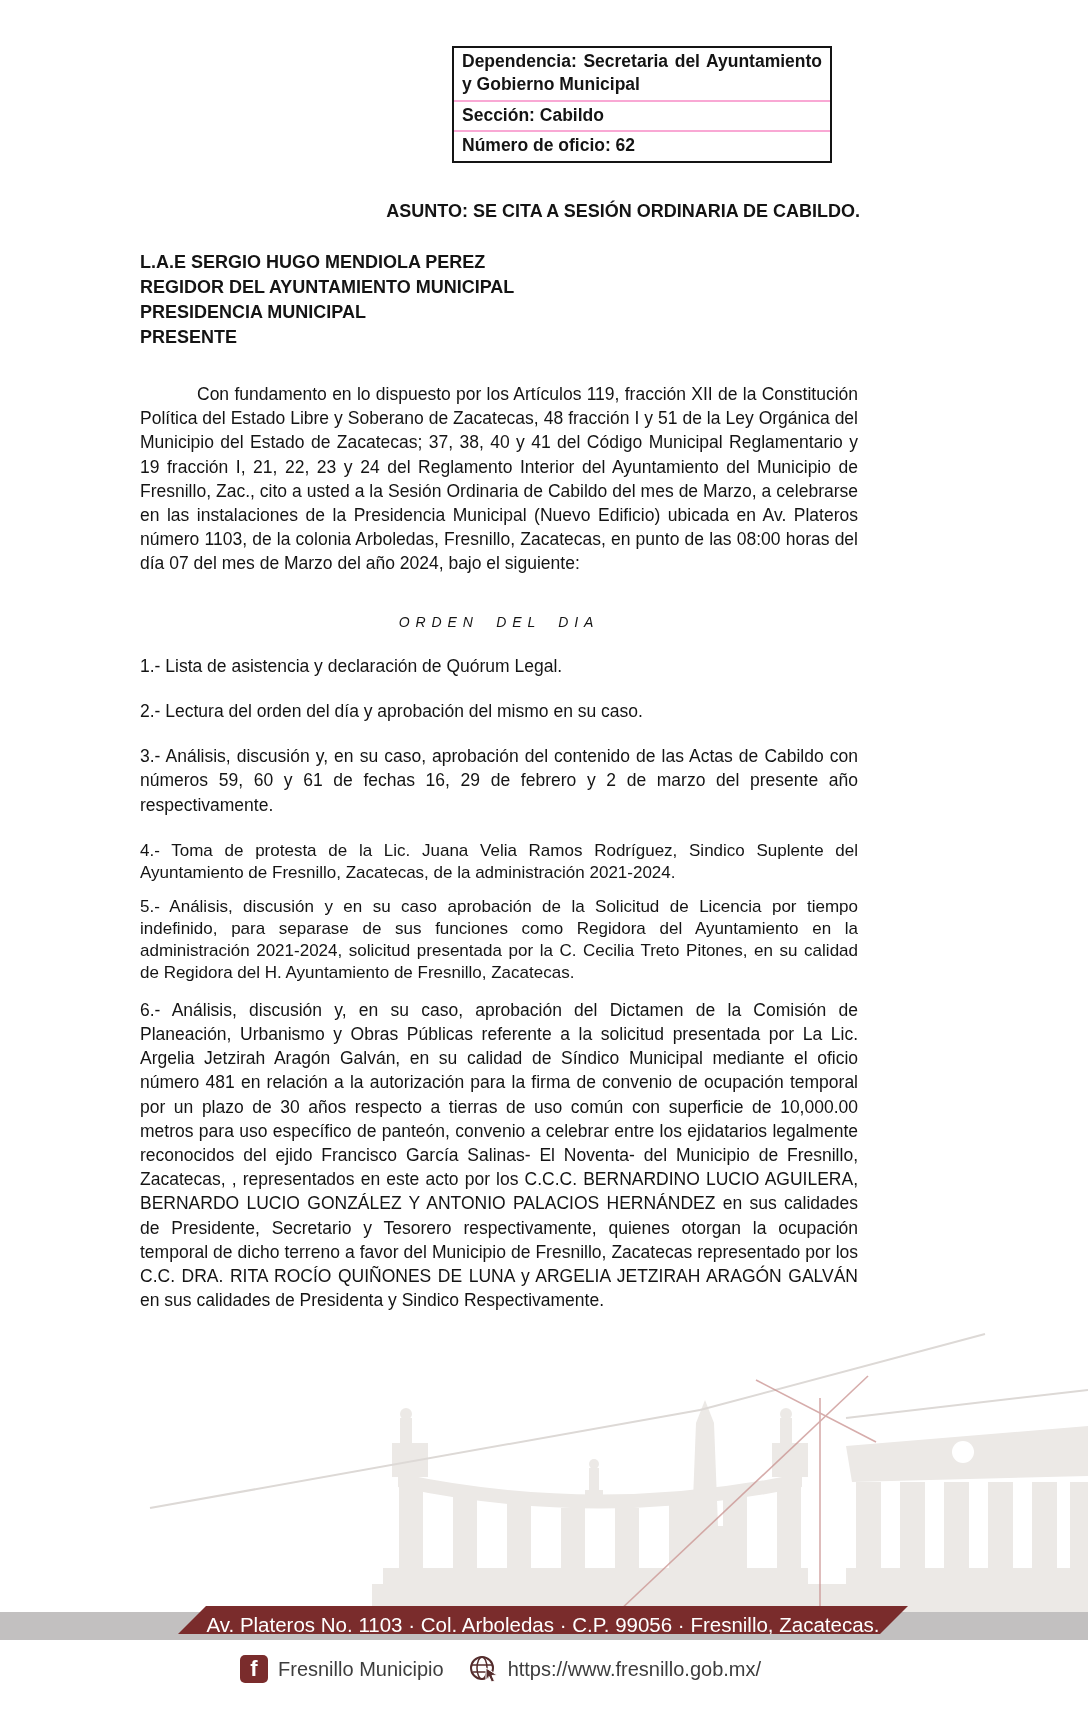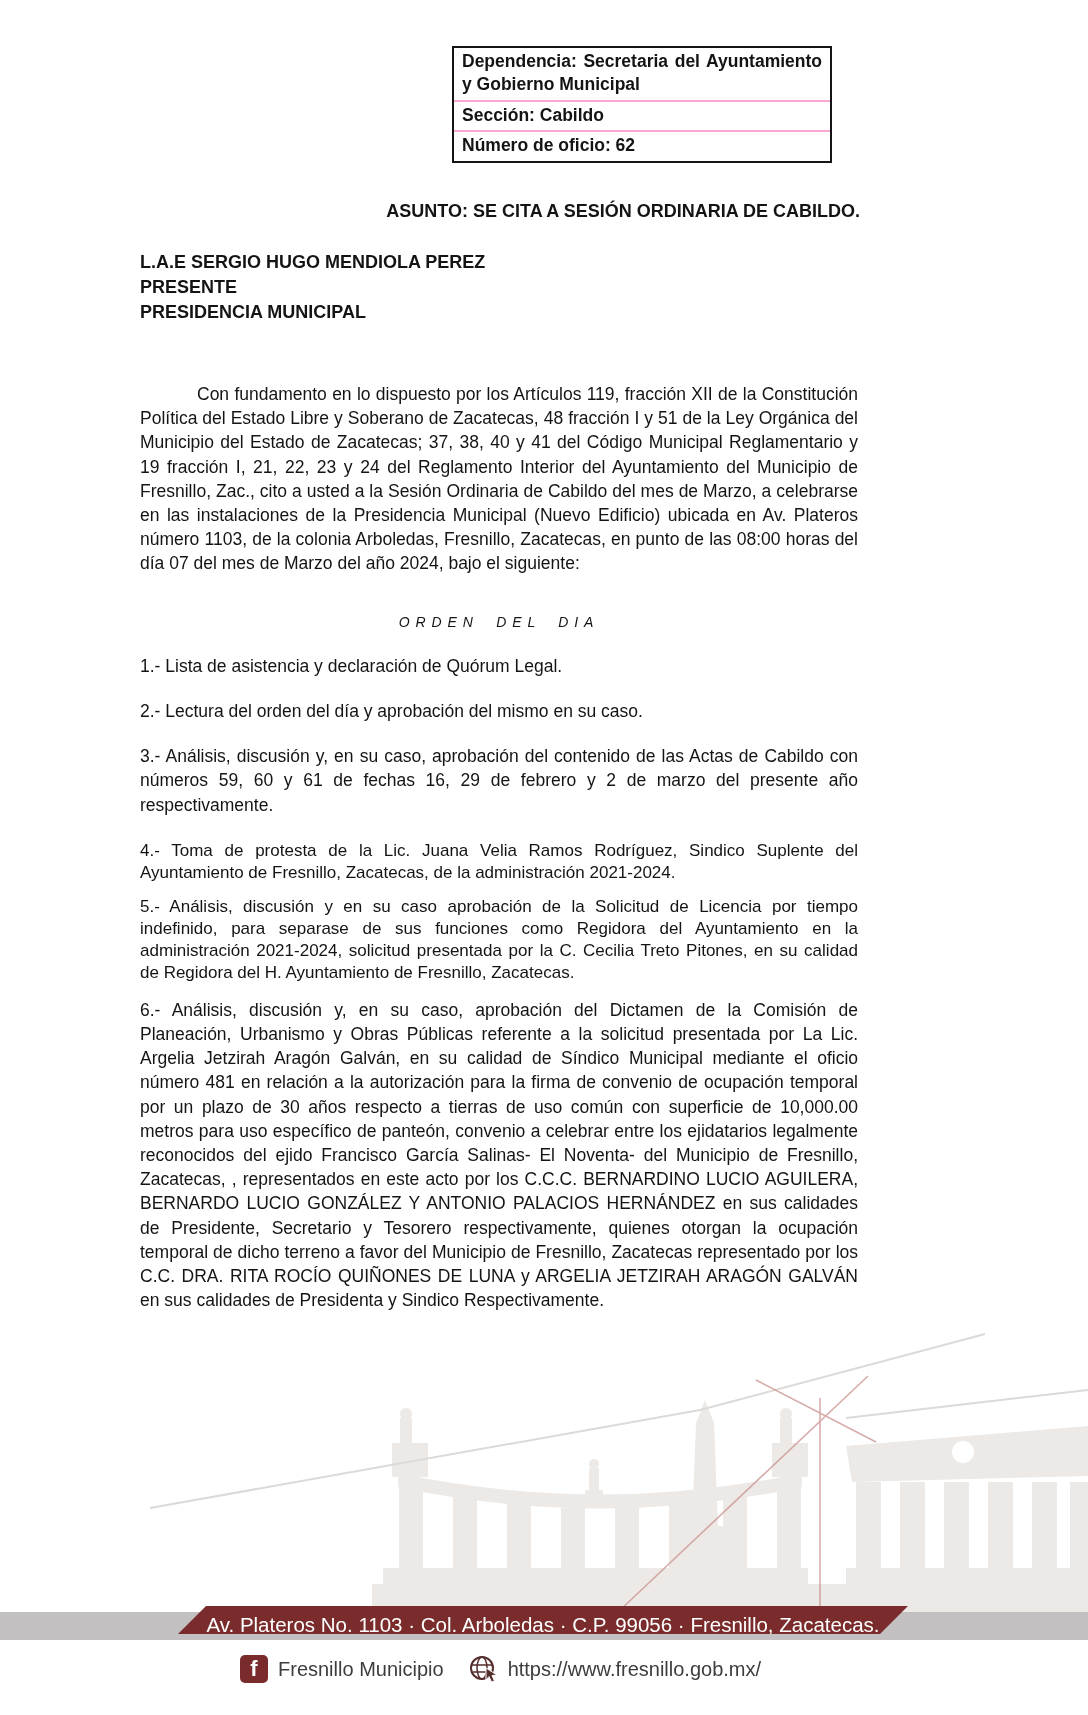--- a/index.html
+++ b/index.html
@@ -120,22 +120,23 @@
     <div class="header-box">
       <div class="row">Dependencia: Secretaria del Ayuntamiento y Gobierno Municipal</div>
       <div class="row">Sección: Cabildo</div>
       <div class="row">Número de oficio: 62</div>
     </div>
 
     <div class="subject">ASUNTO: SE CITA A SESIÓN ORDINARIA DE CABILDO.</div>
 
     <div class="recipient">
       <div>L.A.E SERGIO HUGO MENDIOLA PEREZ</div>
+      <div>REGIDOR DEL AYUNTAMIENTO MUNICIPAL</div>
+      <div>PRESIDENCIA MUNICIPAL</div>
       <div>PRESENTE</div>
-      <div>PRESIDENCIA MUNICIPAL</div>
     </div>
 
     <div class="body-flow">
       <p class="intro">Con fundamento en lo dispuesto por los Artículos 119, fracción XII de la Constitución Política del Estado Libre y Soberano de Zacatecas, 48 fracción I y 51 de la Ley Orgánica del Municipio del Estado de Zacatecas; 37, 38, 40 y 41 del Código Municipal Reglamentario y 19 fracción I, 21, 22, 23 y 24 del Reglamento Interior del Ayuntamiento del Municipio de Fresnillo, Zac., cito a usted a la Sesión Ordinaria de Cabildo del mes de Marzo, a celebrarse en las instalaciones de la Presidencia Municipal (Nuevo Edificio) ubicada en Av. Plateros número 1103, de la colonia Arboledas, Fresnillo, Zacatecas, en punto de las 08:00 horas del día 07 del mes de Marzo del año 2024, bajo el siguiente:</p>
       <div class="agenda-title">ORDEN DEL DIA</div>
       <p class="item i1">1.- Lista de asistencia y declaración de Quórum Legal.</p>
       <p class="item i2">2.- Lectura del orden del día y aprobación del mismo en su caso.</p>
       <p class="item i3">3.- Análisis, discusión y, en su caso, aprobación del contenido de las Actas de Cabildo con números 59, 60 y 61 de fechas 16, 29 de febrero y 2 de marzo del presente año respectivamente.</p>
       <p class="item i4">4.- Toma de protesta de la Lic. Juana Velia Ramos Rodríguez, Sindico Suplente del Ayuntamiento de Fresnillo, Zacatecas, de la administración 2021-2024.</p>
       <p class="item i5">5.- Análisis, discusión y en su caso aprobación de la Solicitud de Licencia por tiempo indefinido, para separase de sus funciones como Regidora del Ayuntamiento en la administración 2021-2024, solicitud presentada por la C. Cecilia Treto Pitones, en su calidad de Regidora del H. Ayuntamiento de Fresnillo, Zacatecas.</p>

